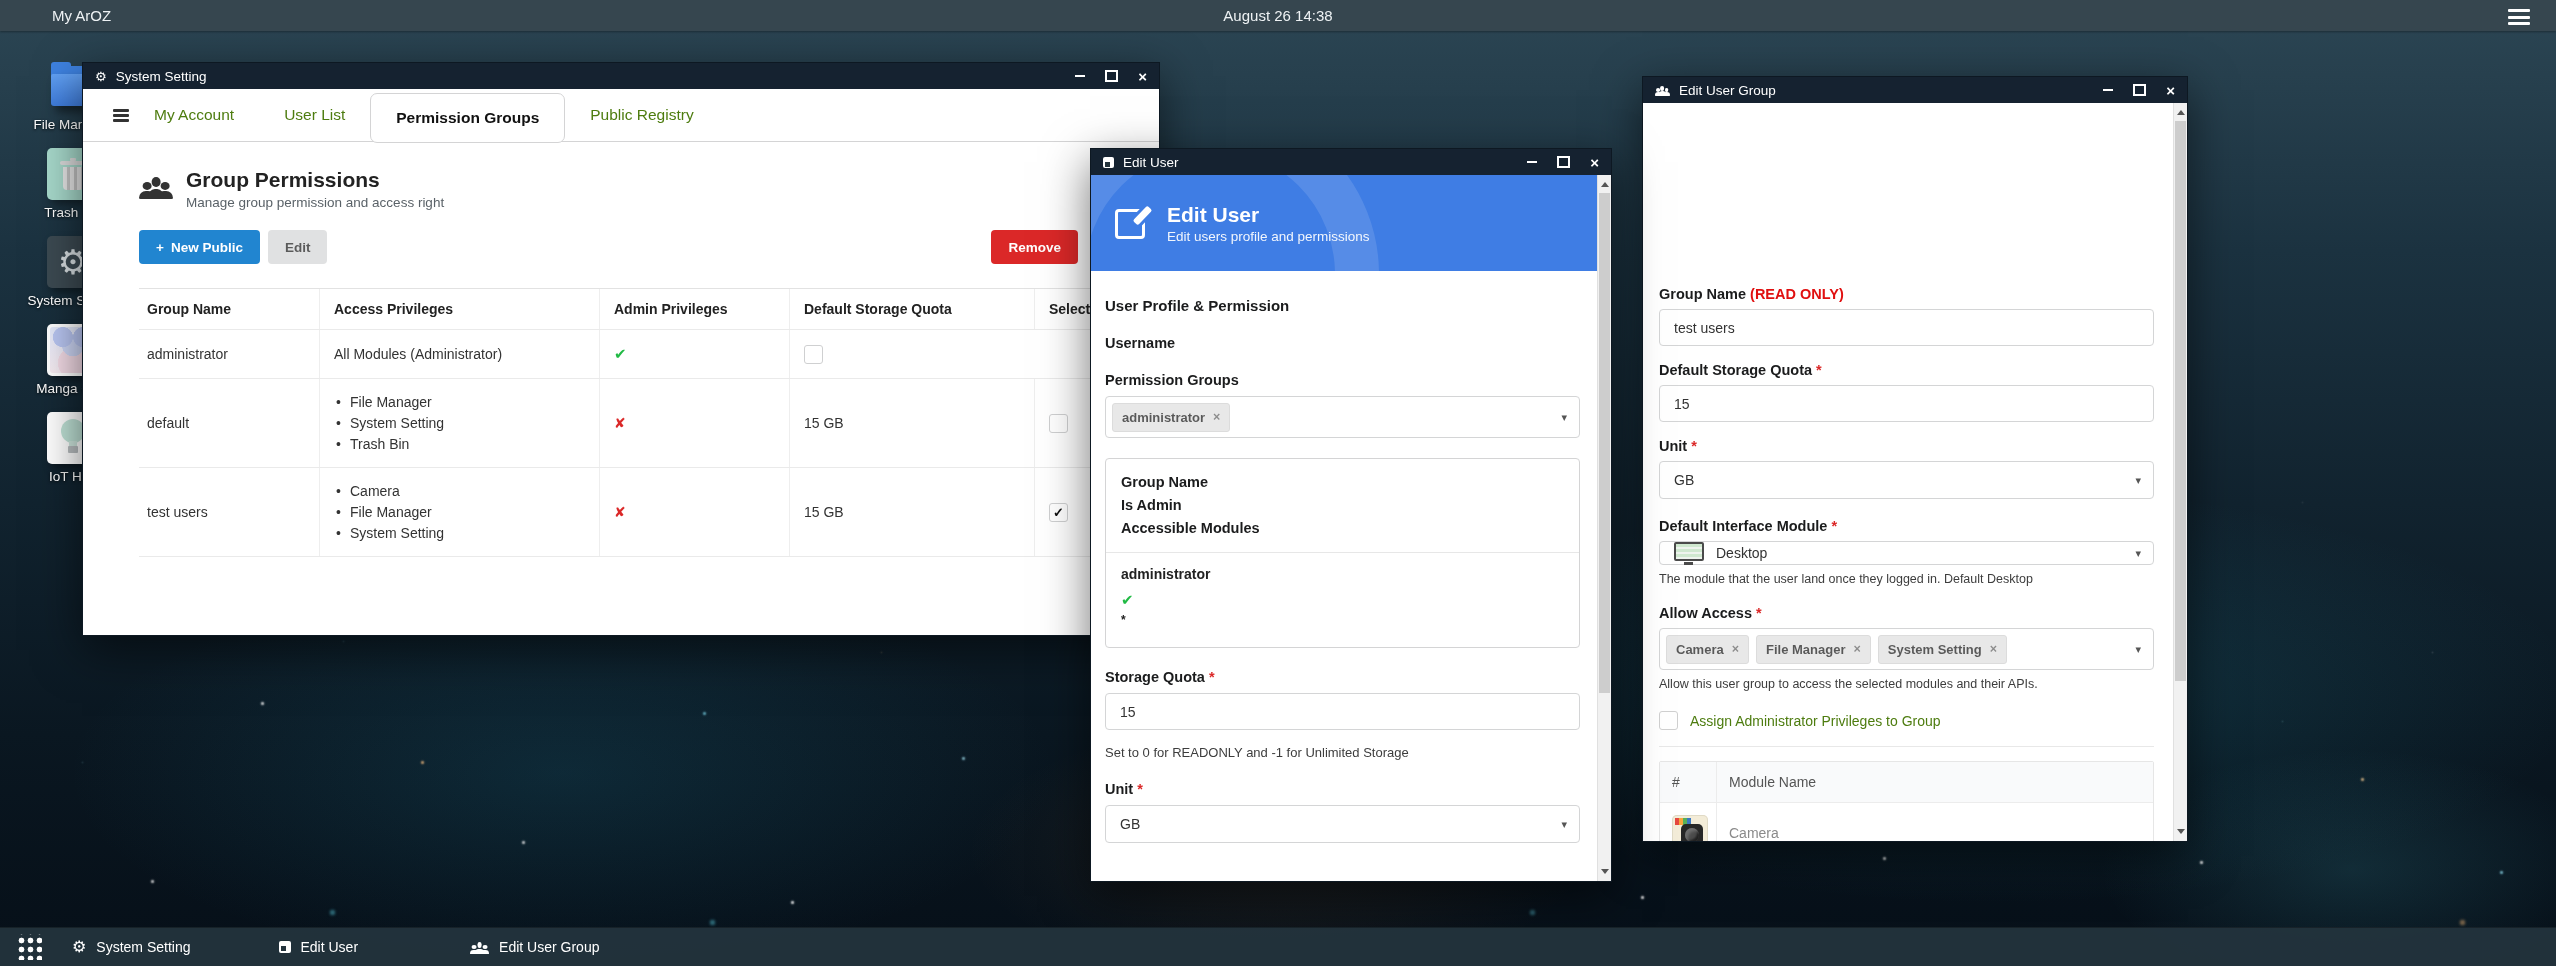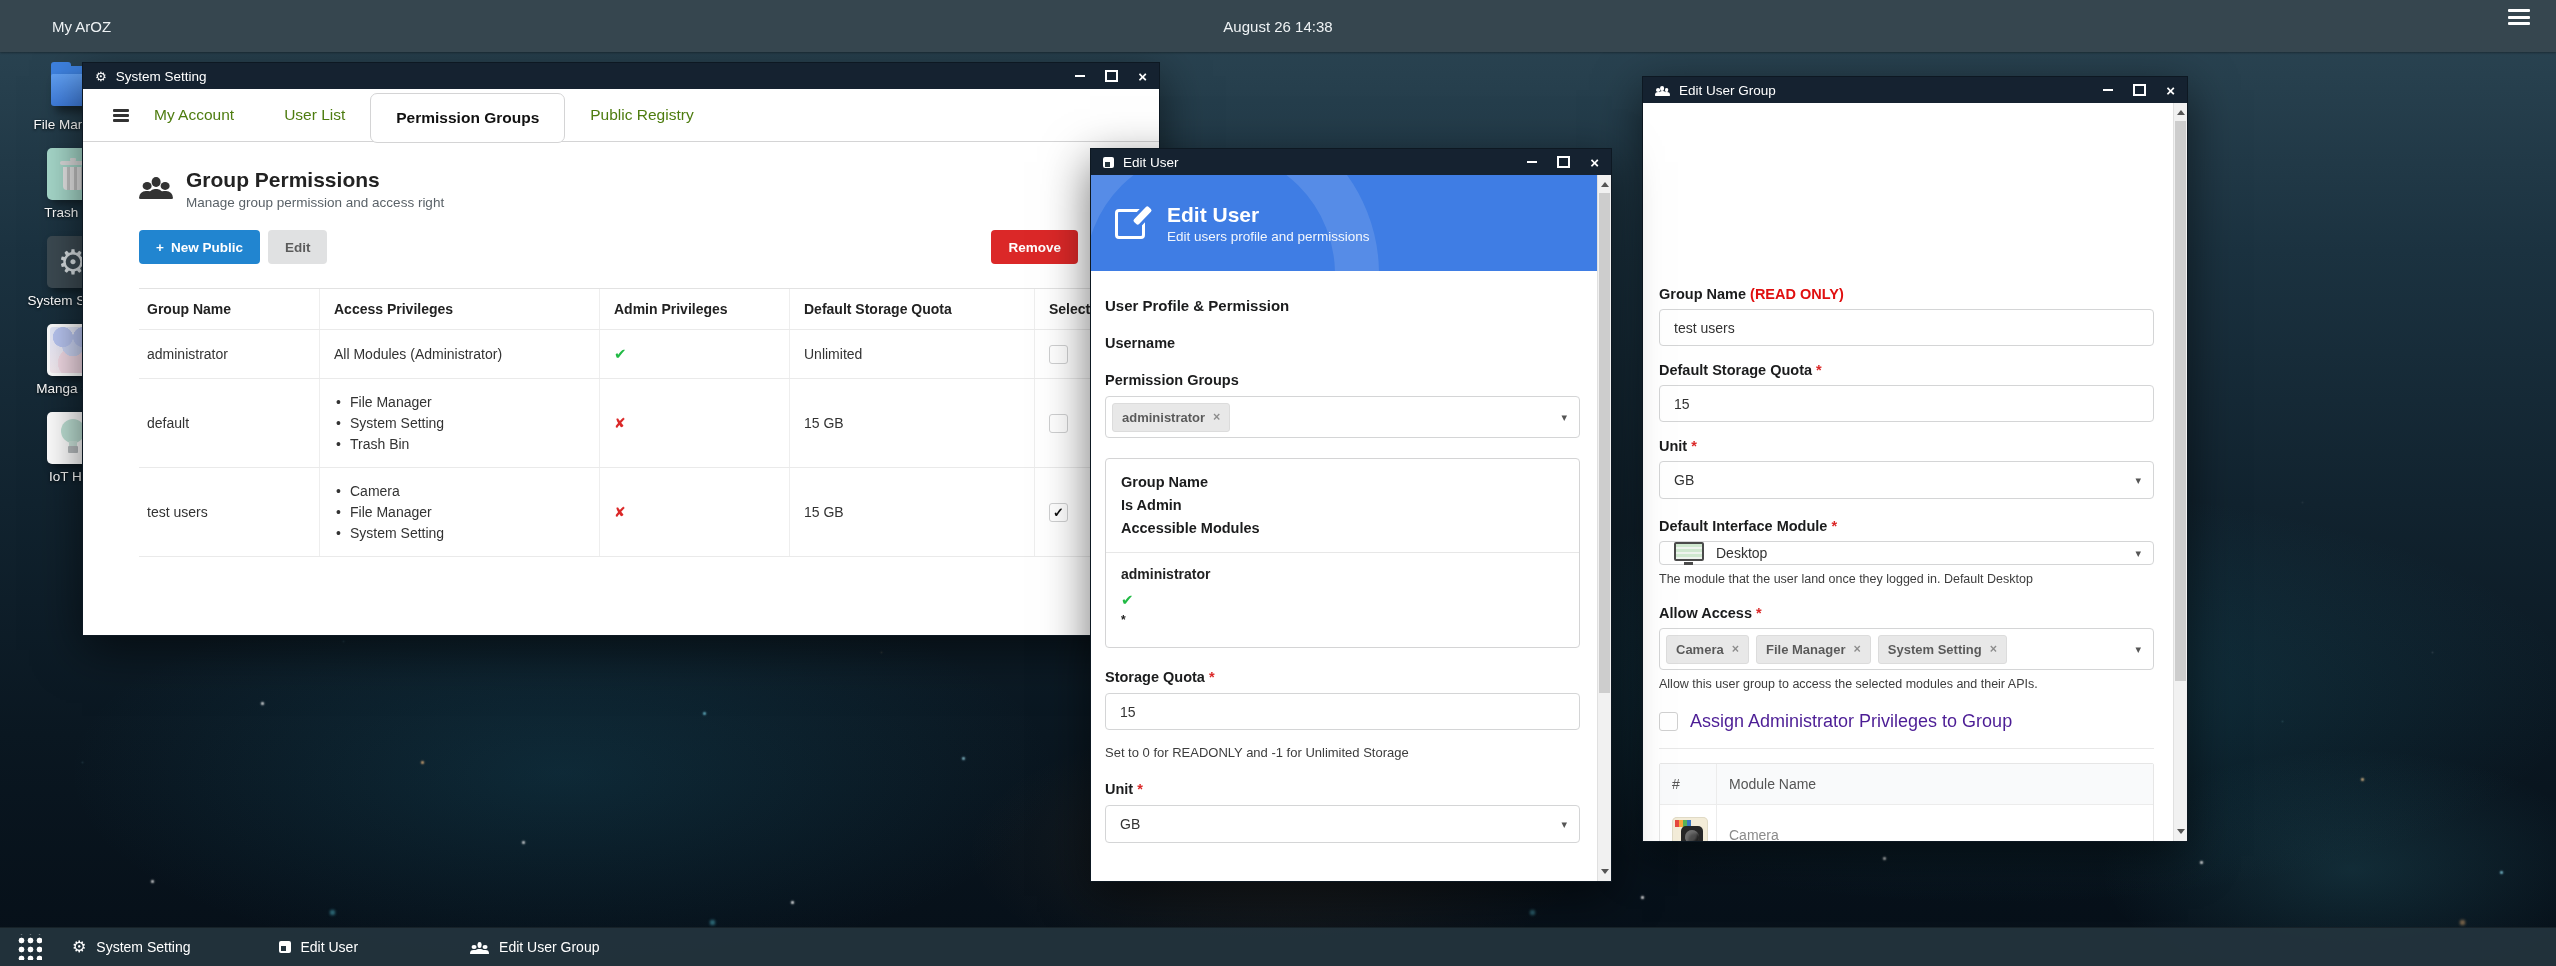--- a/index.html
+++ b/index.html
@@ -31,21 +31,21 @@
       2362px 779px 2px 1px rgba(255,210,150,.8), 2432px 652px 2px 0 rgba(255,255,255,.6),
       2501px 872px 2px 1px rgba(140,215,235,.85), 152px 881px 2px 1px rgba(255,255,255,.8),
       82px 762px 2px 0 rgba(150,220,235,.6), 1242px 543px 2px 0 rgba(255,255,255,.45),
       1901px 542px 2px 0 rgba(160,225,240,.4), 2302px 502px 2px 0 rgba(255,255,255,.4),
       562px 502px 2px 0 rgba(160,225,240,.45), 982px 482px 2px 0 rgba(255,255,255,.4),
       332px 912px 3px 2px rgba(90,205,225,.5), 1532px 912px 3px 2px rgba(90,205,225,.45),
       2462px 922px 3px 2px rgba(255,190,120,.5), 712px 922px 3px 2px rgba(90,205,225,.5);
   }
 
   
-  .topbar{position:absolute;left:0;top:0;right:0;height:52px;background:#36464f;color:#eef2f4;
+  .topbar{position:absolute;left:0;top:0;right:0;height:31px;background:#36464f;color:#eef2f4;
     display:flex;align-items:center;box-shadow:0 1px 2px rgba(0,0,0,.35);z-index:50;}
   .topbar-title{margin-left:52px;font-size:15px;}
   .topbar-clock{position:absolute;left:50%;transform:translateX(-50%);font-size:15px;}
   .hamb{position:absolute;right:26px;top:9px;width:22px;height:18px;cursor:pointer;}
   .hamb span{display:block;width:22px;height:3px;background:#fff;margin-bottom:3.5px;border-radius:1px;}
 
   
   .desk-icons{position:absolute;left:20px;top:60px;width:106px;display:flex;flex-direction:column;gap:15px;z-index:5;}
   .dicon{display:flex;flex-direction:column;align-items:center;gap:5px;cursor:pointer;}
   .dicon .lbl{font-size:13.5px;color:#fff;text-align:center;line-height:1.18;text-shadow:0 1px 3px rgba(0,0,0,.85);width:100%;}
@@ -171,21 +171,21 @@
   .eug-banner .banner-sub{font-size:14px;margin-top:4px;}
   .eug-wm{width:420px;height:420px;left:-120px;top:-40px;border-width:60px;}
   .eug-body{position:absolute;left:0;top:190px;right:13px;bottom:0;padding:0 20px 0 16px;overflow:hidden;}
   .eug-body .f-label{margin:16px 0 7px;}
   .eug-body .helper{margin-top:7px;}
   .mon{position:relative;width:30px;height:23px;margin-right:12px;flex:none;}
   .mon .scr{position:absolute;left:0;top:0;width:26px;height:15px;border:2px solid #4a4a4a;border-radius:2px;background:repeating-linear-gradient(180deg,#cfe8cf 0 3px,#eef4ee 3px 5px);}
   .mon .std{position:absolute;left:10px;bottom:0;width:9px;height:3px;background:#4a4a4a;}
   .chk-row{display:flex;align-items:center;gap:12px;margin-top:20px;}
   .chk{width:17px;height:17px;border:1px solid #d0d0d0;border-radius:3px;background:#fff;flex:none;cursor:pointer;}
-  .chk-lbl{font-size:18px;color:#4c1d95;}
+  .chk-lbl{font-size:14px;color:#4d7c0f;}
   .eug-divider{border:none;border-top:1px solid #e8e8e8;margin:16px 0 14px;}
   .mod-table{border:1px solid #e6e6e6;border-radius:2px;font-size:14px;}
   .mt-row{display:grid;grid-template-columns:56px 1fr;border-bottom:1px solid #ececec;}
   .mt-row > div{padding:12px 12px;display:flex;align-items:center;border-left:1px solid #ececec;}
   .mt-row > div:first-child{border-left:none;}
   .mt-row.head{background:#f9fafb;color:#555;}
   .mt-row .modname{color:#8a8a8a;}
   .cam{position:relative;width:36px;height:36px;background:#f3ecd8;border-radius:5px;box-shadow:inset 0 0 0 1px #e0dac6;flex:none;}
   .cam .strip{position:absolute;left:3px;top:3px;height:7px;display:flex;gap:0;}
   .cam .strip i{display:block;width:4px;height:7px;}
@@ -305,21 +305,20 @@
         <div>Admin Privileges</div>
         <div>Default Storage Quota</div>
         <div>Select</div>
       </div>
       <div class="g-row" style="min-height:48px;">
         <div>administrator</div>
         <div>All Modules (Administrator)</div>
         <div>
             <span class="ok">✔</span>
           </div>
-        <div>Unlimited</div>
         <div>
             <span class="cbx"></span>
           </div>
       </div>
       <div class="g-row" style="min-height:88px;">
         <div>default</div>
         <div class="mods">
             <ul>
           <li>File Manager</li>
           <li>System Setting</li>

